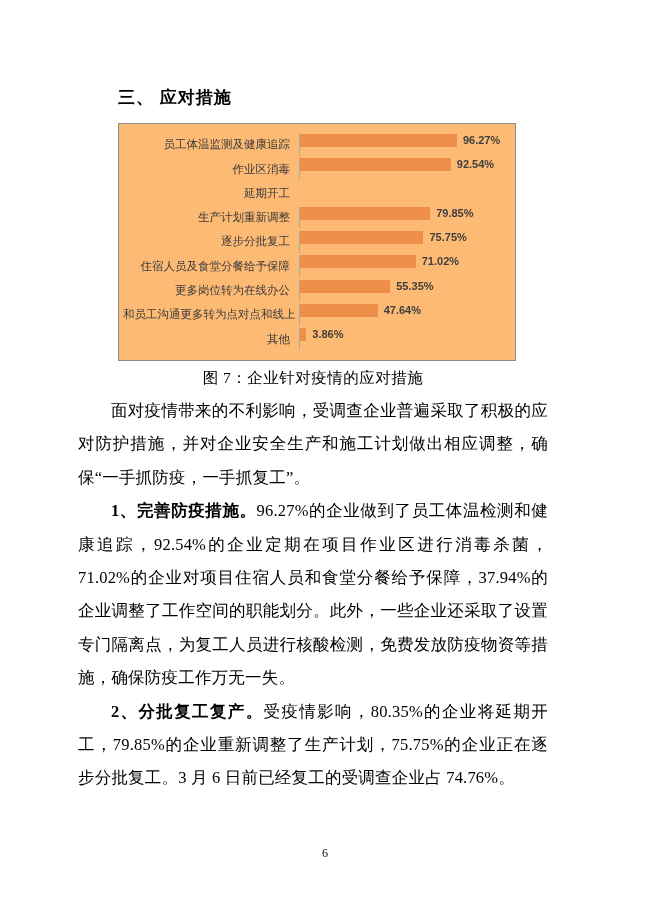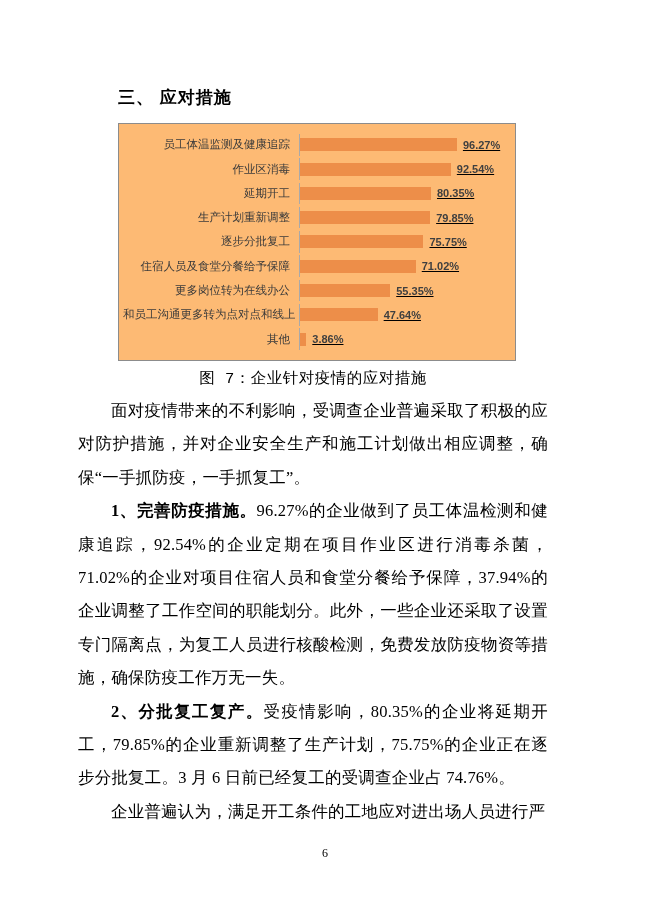--- a/index.html
+++ b/index.html
@@ -49,44 +49,42 @@
     text-align: right;
     font-family: "Liberation Sans", sans-serif;
     font-size: 11.5px;
     color: #3a3a3a;
     white-space: nowrap;
     flex: 0 0 auto;
   }
   .chart-bars {
     flex: 1;
     display: flex;
-    align-items: center;
+    align-items: flex-start;
     border-left: 1.5px solid #a9a9a9;
     height: 100%;
-    text-decoration: underline;
   }
   .chart-bar {
     height: 13px;
     flex: 0 0 auto;
   }
   .chart-value {
     font-family: "Liberation Sans", sans-serif;
     font-size: 11px;
     font-weight: bold;
     color: #3f3f3f;
     margin-left: 6px;
     white-space: nowrap;
   }
   
   .figure-caption {
     text-align: center;
     font-size: 15.5px;
     margin-top: 7px;
     letter-spacing: 0.5px;
-    font-family: Liberation Mono, monospace;
   }
   .body-text { margin-top: 5px; }
   .para {
     font-size: 16.5px;
     line-height: 33.4px;
     text-align: justify;
     text-indent: 2em;
     letter-spacing: 0.2px;
   }
   .para strong { font-weight: bold; }
@@ -118,24 +116,20 @@
         </div>
         <div class="chart-row">
           <div class="chart-label">作业区消毒</div>
           <div class="chart-bars">
             <div class="chart-bar" style="width: 150.84px; background: rgb(237, 142, 73);"></div>
             <span class="chart-value">92.54%</span>
           </div>
         </div>
         <div class="chart-row">
           <div class="chart-label">延期开工</div>
-          <div class="chart-bars">
-            <div class="chart-bar" style="width: 130.97px; background: rgb(237, 142, 73);"></div>
-            <span class="chart-value">80.35%</span>
-          </div>
         </div>
         <div class="chart-row">
           <div class="chart-label">生产计划重新调整</div>
           <div class="chart-bars">
             <div class="chart-bar" style="width: 130.155px; background: rgb(237, 142, 73);"></div>
             <span class="chart-value">79.85%</span>
           </div>
         </div>
         <div class="chart-row">
           <div class="chart-label">逐步分批复工</div>
@@ -176,18 +170,17 @@
 
     <div class="figure-caption">图 7：企业针对疫情的应对措施</div>
 
     <div class="body-text">
       <p class="para"><span>面对疫情带来的不利影响，受调查企业普遍采取了积极的应对防护措施，并对企业安全生产和施工计划做出相应调整，确保“一手抓防疫，一手抓复工”。</span></p>
 
       <p class="para"><strong>1、完善防疫措施。</strong><span>96.27%的企业做到了员工体温检测和健康追踪，92.54%的企业定期在项目作业区进行消毒杀菌，71.02%的企业对项目住宿人员和食堂分餐给予保障，37.94%的企业调整了工作空间的职能划分。此外，一些企业还采取了设置专门隔离点，为复工人员进行核酸检测，免费发放防疫物资等措施，确保防疫工作万无一失。</span></p>
 
       <p class="para"><strong>2、分批复工复产。</strong><span>受疫情影响，80.35%的企业将延期开工，79.85%的企业重新调整了生产计划，75.75%的企业正在逐步分批复工。3 月 6 日前已经复工的受调查企业占 74.76%。</span></p>
 
-      <p class="para"><span>企业普遍认为，满足开工条件的工地应对进出场人员进行严</span></p>
     </div>
   </div>
 
   <div class="page-number">6</div>
 </div>
 
 </body></html>

